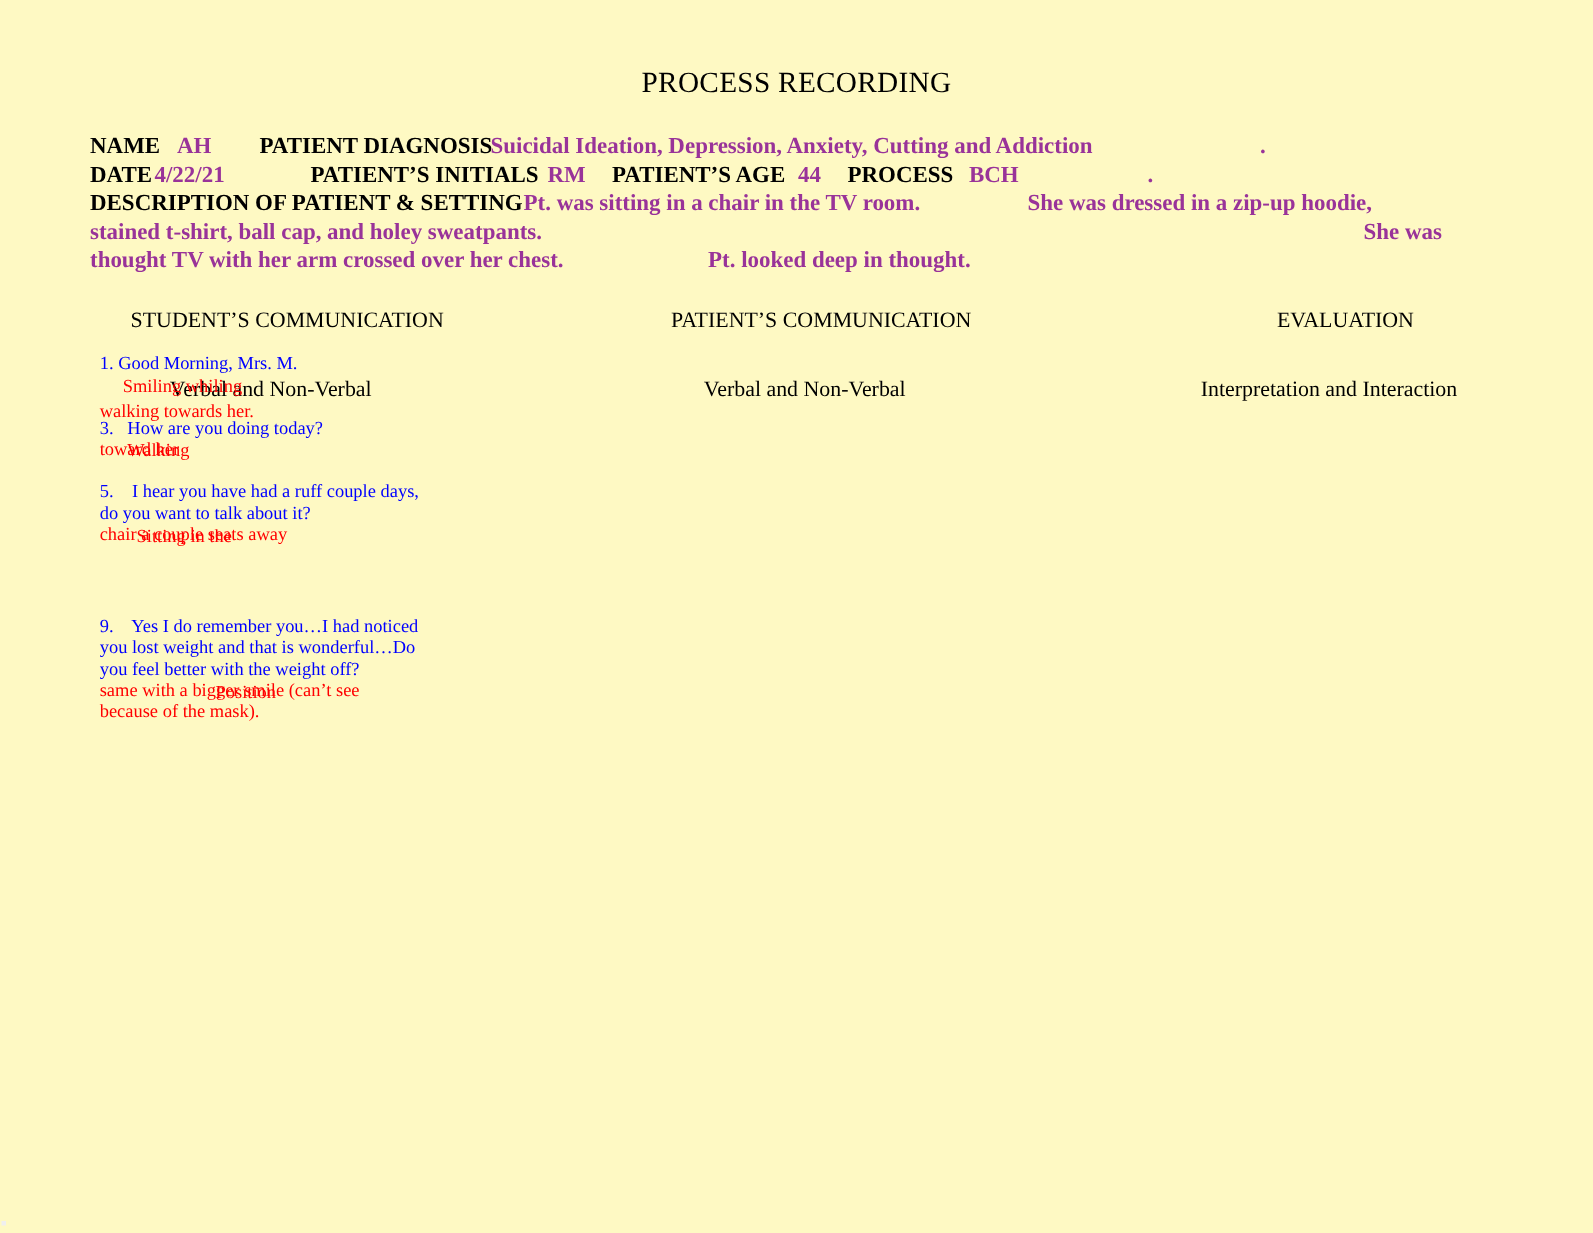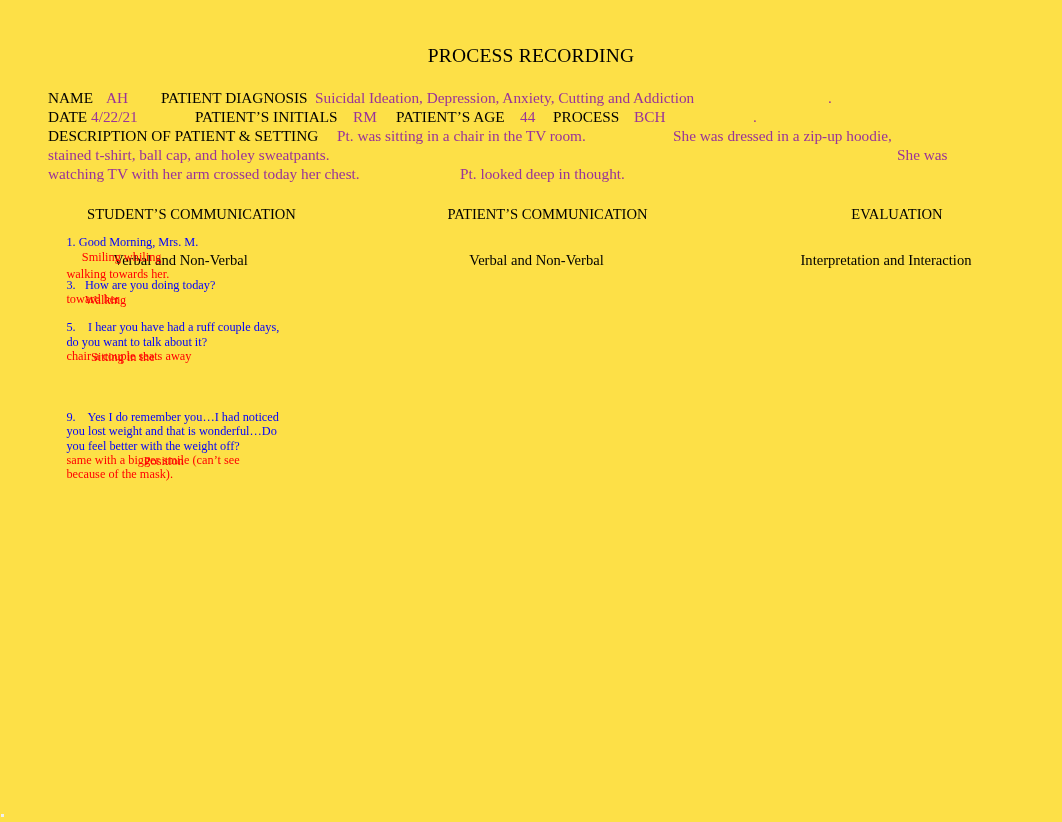--- a/index.html
+++ b/index.html
@@ -13,42 +13,43 @@
     position: relative;
     font-family: "Liberation Serif", "DejaVu Serif", serif;
     color: #000000;
     overflow: hidden;
   }
 
   #page {
     position: relative;
     width: 1062px;
     height: 822px;
-    background: #fde047;
+    background: #fef9c3;
   }
 
   
   .doc-title {
     position: absolute;
     left: 0;
     top: 45px;
     width: 1062px;
     text-align: center;
     font-size: 19.5px;
     letter-spacing: 0.2px;
     color: #000000;
     white-space: pre;
   }
 
   
   .header-block {
     position: absolute;
-    left: 48px;
+    left: 60px;
     top: 88px;
     width: 960px;
+    font-weight: bold;
   }
   .hdr-line {
     position: relative;
     height: 19px;
     font-size: 15.3px;
     white-space: pre;
     line-height: 19px;
   }
   .hdr-line span { white-space: pre; }
 
@@ -146,21 +147,21 @@
       <span class="abs fill" style="left:289px;">Pt. was sitting in a chair in the TV room.</span>
       <span class="abs fill" style="left:625px;">She was dressed in a zip-up hoodie,</span>
     </div>
 
     <div class="hdr-line">
       <span class="abs fill" style="left:0px;">stained t-shirt, ball cap, and holey sweatpants.</span>
       <span class="abs fill" style="left:849px;">She was</span>
     </div>
 
     <div class="hdr-line">
-      <span class="abs fill" style="left:0px;">watching TV with her arm crossed today her chest.</span>
+      <span class="abs fill" style="left:0px;">thought TV with her arm crossed over her chest.</span>
       <span class="abs fill" style="left:412px;">Pt. looked deep in thought.</span>
     </div>
 
   </div>
 
   <div class="col-headers">
     <div class="col-head col-head-student">
       <span>STUDENT’S COMMUNICATION</span>
       <span class="ch-sub">Verbal and Non-Verbal</span>
     </div>

